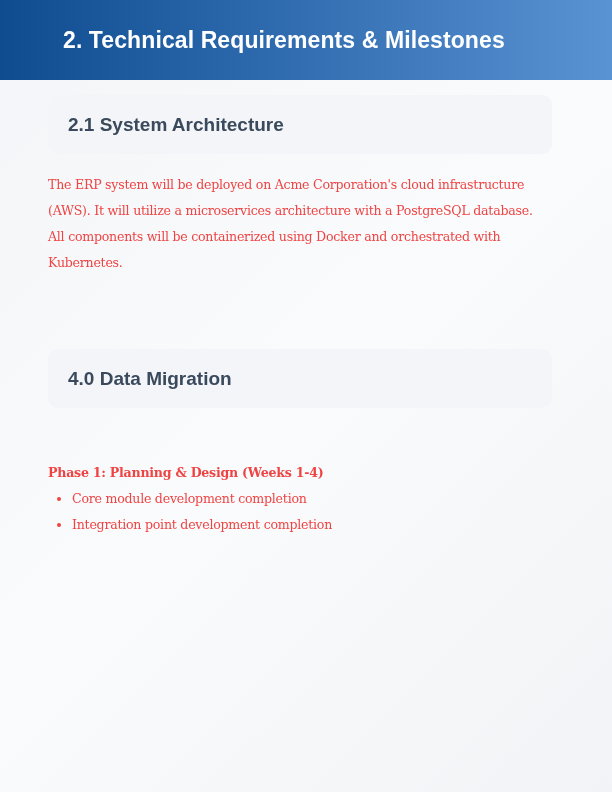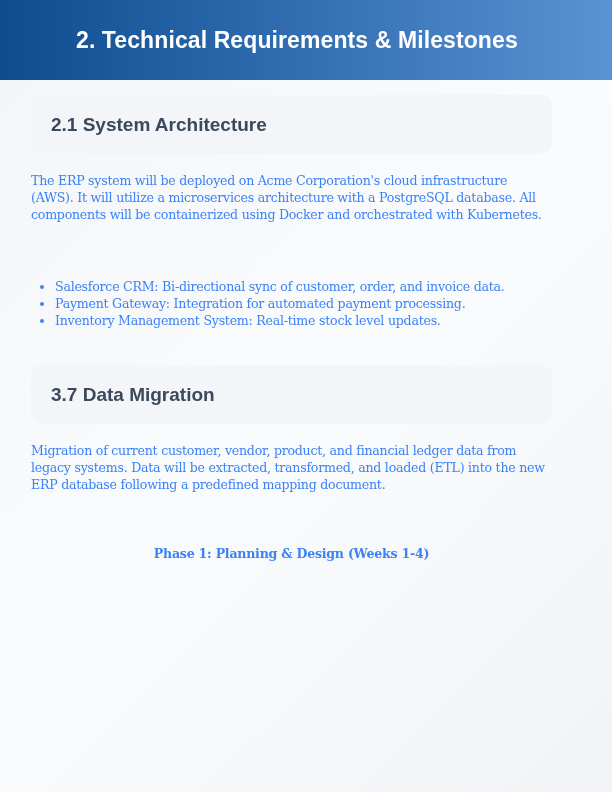--- a/index.html
+++ b/index.html
@@ -10,47 +10,47 @@
       color: #1f2733;
       position: relative;
     }
     .header {
       height: 80px;
       background: linear-gradient(90deg, #0f4c8f 0%, #2b67ab 40%, #5a93d3 100%);
       display: flex; align-items: center;
       padding-left: 60px; box-sizing: border-box;
     }
     .header h1 {
-      margin: 16px; color: #ffffff;
+      margin: 3px; color: #ffffff;
       font-family: "Liberation Sans", sans-serif; font-weight: bold;
       font-size: 23px; letter-spacing: 0.1px;
     }
-    .content { padding: 15px 60px 0 31px; }
+    .content { padding: 15px 60px 0 48px; }
     .sec-head {
       background: #f3f5f9;
       border-radius: 10px;
       height: 59px;
       display: flex; align-items: center;
       padding-left: 20px;
       box-sizing: border-box;
     }
     .sec-head h2 {
       margin: 0; font-family: "Liberation Sans", sans-serif;
       font-weight: bold; font-size: 19px; color: #3a4a5c;
     }
     p, li, .phase {
       font-family: "DejaVu Serif", serif;
-      font-size: 12.6px; line-height: 17px; color: #3b82f6;
+      font-size: 12.6px; line-height: 26px; color: #ef4444;
       letter-spacing: -0.25px;
     }
     p { margin: 18px 0 0 0; }
     ul { margin: 0; padding-left: 24px; }
     ul.first { margin-top: 18px; }
     li { margin: 0; }
-    .phase { font-weight: bold; margin: 0; text-align: center; }
+    .phase { font-weight: bold; margin: 0; }
     .phase.first { margin-top: 18px; }
     .gap1 { height: 37px; }
     .gap2 { height: 36px; }
     .gap3 { height: 34px; }
   </style>
 </head>
 <body>
 
 <div class="header">
   <h1>2. Technical Requirements &amp; Milestones</h1>
@@ -61,35 +61,33 @@
   <section>
     <div class="sec-head">
       <h2>2.1 System Architecture</h2>
     </div>
     <p>The ERP system will be deployed on Acme Corporation's cloud infrastructure (AWS). It will utilize a microservices architecture with a PostgreSQL database. All components will be containerized using Docker and orchestrated with Kubernetes.</p>
   </section>
 
   <div class="gap1"></div>
 
   <section>
-    <ul class="first">
-      <li>Salesforce CRM: Bi-directional sync of customer, order, and invoice data.</li>
-      <li>Payment Gateway: Integration for automated payment processing.</li>
-      <li>Inventory Management System: Real-time stock level updates.</li>
-    </ul>
   </section>
 
   <div class="gap2"></div>
 
   <section>
     <div class="sec-head">
-      <h2>3.7 Data Migration</h2>
+      <h2>4.0 Data Migration</h2>
     </div>
-    <p>Migration of current customer, vendor, product, and financial ledger data from legacy systems. Data will be extracted, transformed, and loaded (ETL) into the new ERP database following a predefined mapping document.</p>
   </section>
 
   <div class="gap3"></div>
 
   <section>
     <div class="phase first">Phase 1: Planning &amp; Design (Weeks 1-4)</div>
+    <ul>
+      <li>Core module development completion</li>
+      <li>Integration point development completion</li>
+    </ul>
   </section>
 
 </div>
 
 </body></html>

